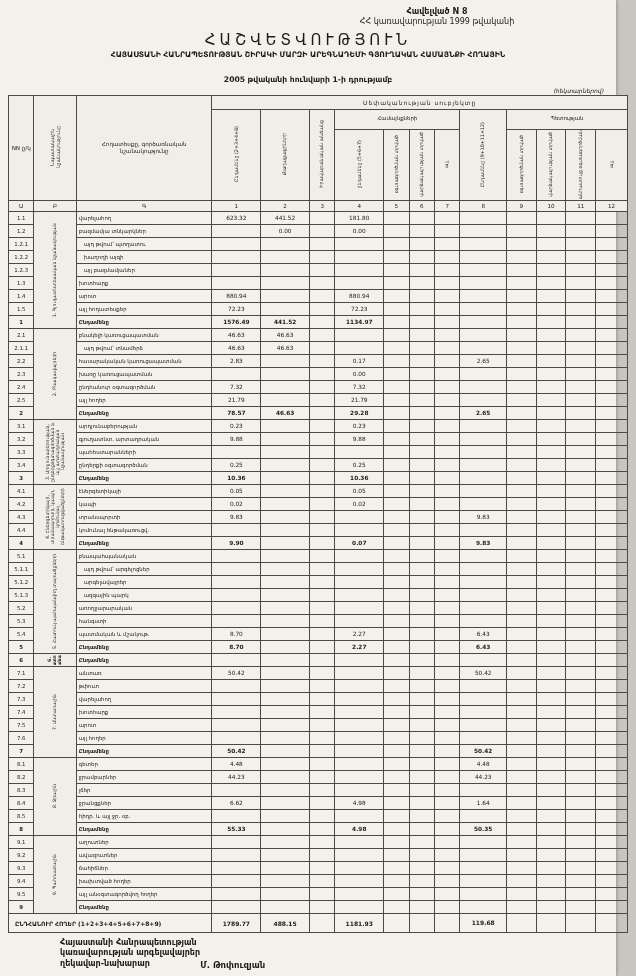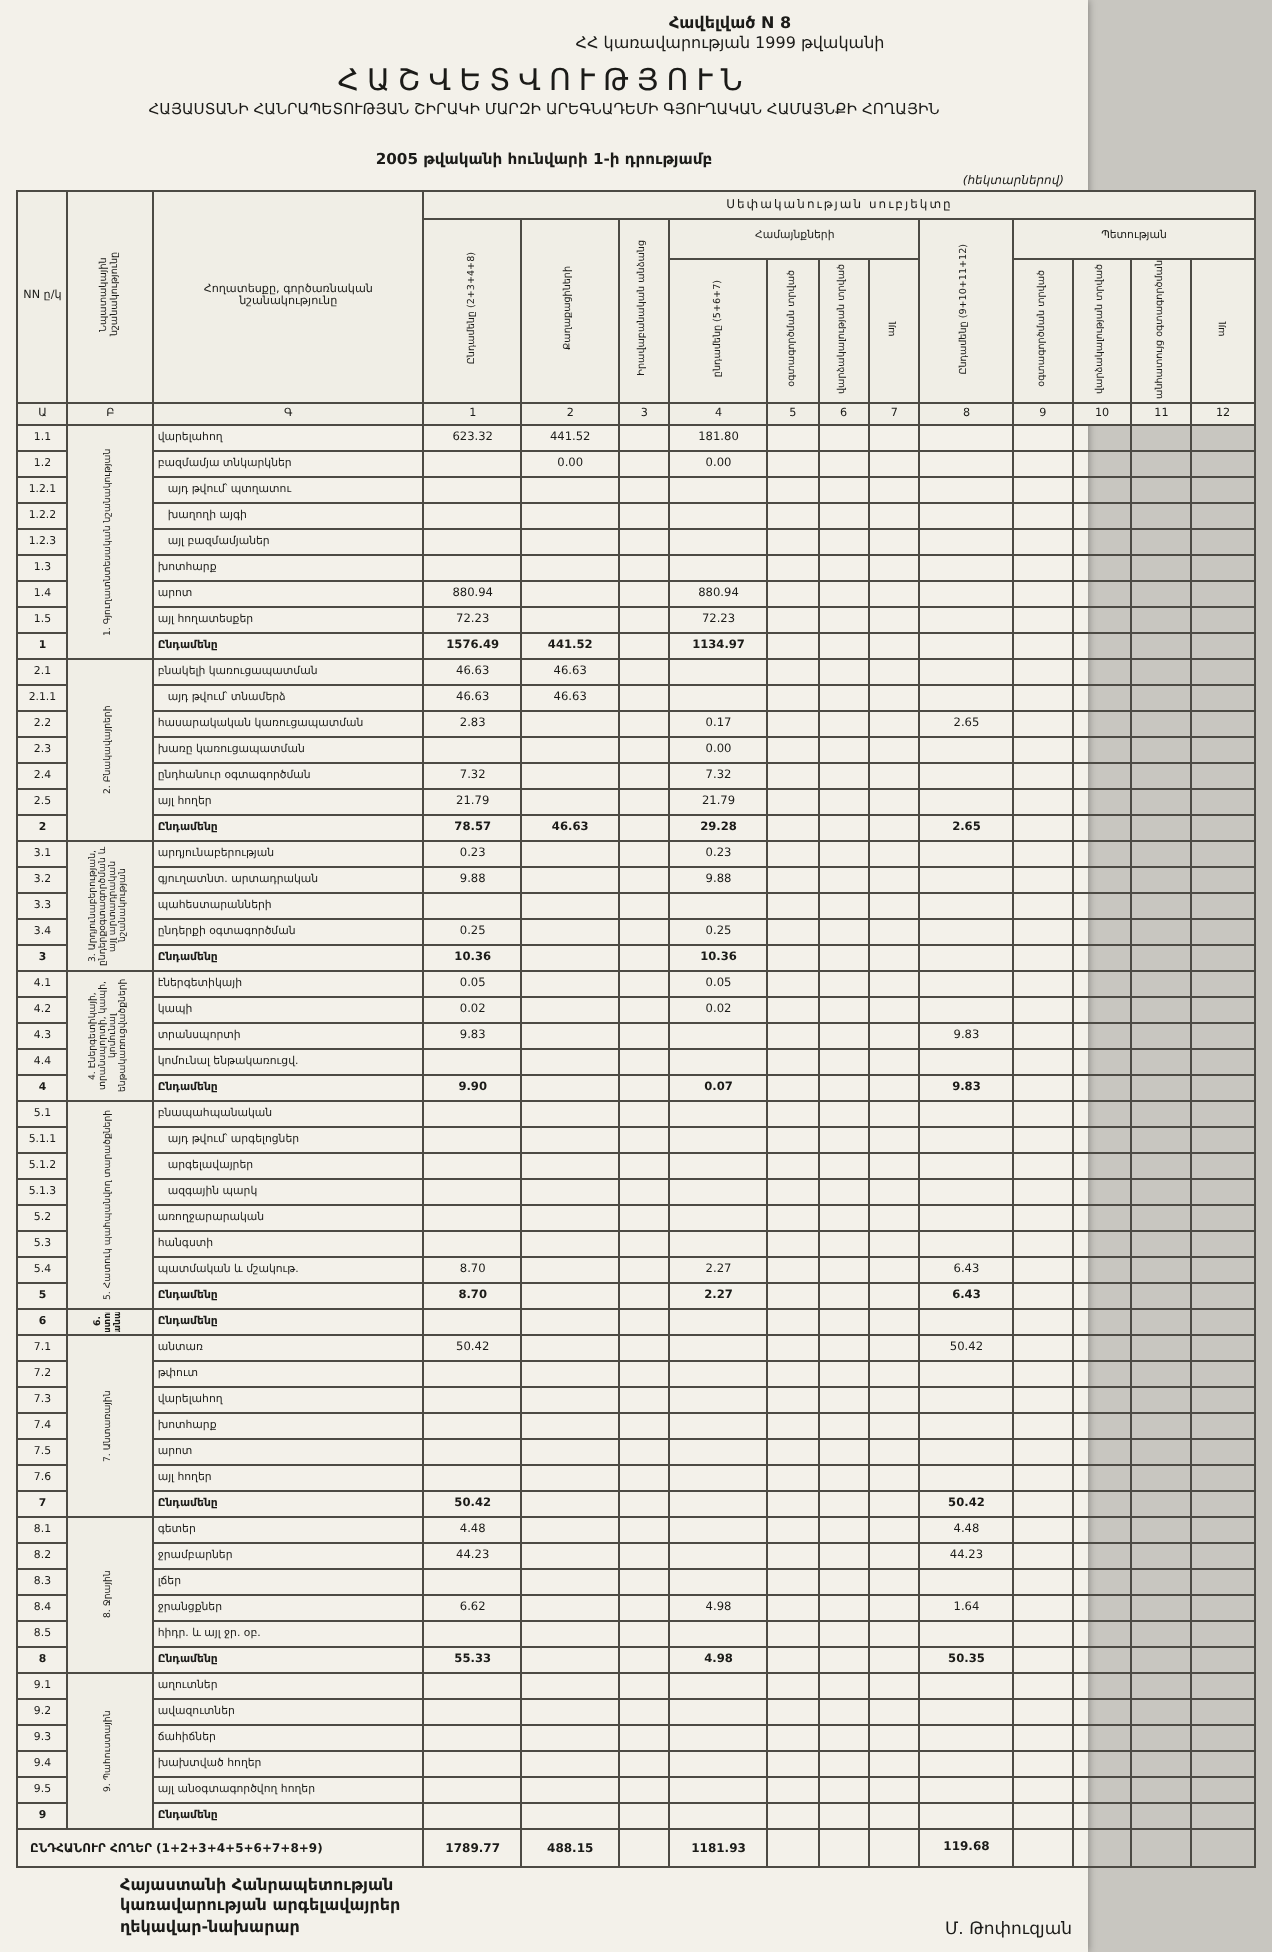--- a/index.html
+++ b/index.html
@@ -1,25 +1,25 @@
 <!DOCTYPE html>
 <html><head>
 <meta charset="utf-8">
 <style>
   *{box-sizing:border-box;margin:0;padding:0}
   html,body{background:#c8c6c0}
   body{width:636px;height:976px;font-family:"DejaVu Sans",sans-serif;color:#1b1b18;-webkit-font-smoothing:antialiased}
-  .page{width:544px;height:976px;background:#f3f1ea;padding:5px 8px 4px 8px;position:relative;box-shadow:0 0 4px rgba(0,0,0,.4)}
+  .page{width:616px;height:976px;background:#f3f1ea;padding:5px 8px 4px 8px;position:relative;box-shadow:0 0 4px rgba(0,0,0,.4)}
 
   
   .appendix-block{width:270px;margin:2px 36px 2px auto;text-align:center;font-size:8px;line-height:1.3}
   .appendix-line1{font-weight:bold}
   .titles{text-align:center;line-height:1.35;margin-top:1px}
   .report-title{font-size:15px;font-weight:normal;letter-spacing:4px}
-  .report-sub{font-size:7.6px;font-weight:normal}
+  .report-sub{font-size:7.6px;font-weight:bold}
   .report-date{font-size:7.6px;font-weight:bold;margin-top:15px}
   .units-note{font-size:6px;font-style:italic;text-align:right;padding-right:4px;margin-top:1px}
 
   
   table{border-collapse:collapse;table-layout:fixed;width:620px;margin-top:1px}
   th,td{border:1px solid #4c4a44;font-size:6px;padding:0;overflow:hidden;vertical-align:middle}
   thead th{font-weight:normal;text-align:center;background:#f0eee6}
   .corner{font-size:5.6px;white-space:normal;line-height:1.15;padding:1px}
   .band{font-size:6px;height:14px;letter-spacing:1px}
   .grp{font-size:5.4px;height:20px;white-space:normal;line-height:1.1}
@@ -34,23 +34,23 @@
   td.lbl.ind{padding-left:7px}
   td.num{text-align:center;font-size:5.8px}
   td.sec{position:relative;background:#f0eee6}
   td.sec .secv{position:absolute;inset:1px;display:flex;align-items:center;justify-content:center;writing-mode:vertical-rl;transform:rotate(180deg);font-size:4.6px;line-height:1.1;white-space:normal;text-align:center;overflow:hidden}
   tr.sum td{font-weight:bold}
   tr.grand td{height:19px;font-weight:bold;font-size:6px}
   td.grand-lbl{text-align:left;padding-left:6px;font-size:6.4px}
   td.wrapnum{white-space:normal;line-height:1.05}
 
   
-  .footer{position:absolute;left:8px;right:8px;bottom:6px;display:flex;justify-content:space-between;align-items:flex-end}
+  .footer{position:absolute;left:8px;right:8px;bottom:6px;display:flex;align-items:flex-end}
   .footer-left{margin-left:52px;font-size:8px;line-height:1.35;font-weight:bold}
-  .footer-right{font-size:8.5px;font-weight:normal}
+  .footer-right{font-size:8.5px;font-weight:bold}
 </style>
 </head>
 <body>
 
 <div class="page">
 
   <div class="appendix-block">
     <div class="appendix-line1">Հավելված N 8</div>
     <div>ՀՀ կառավարության 1999 թվականի</div>
   </div>

